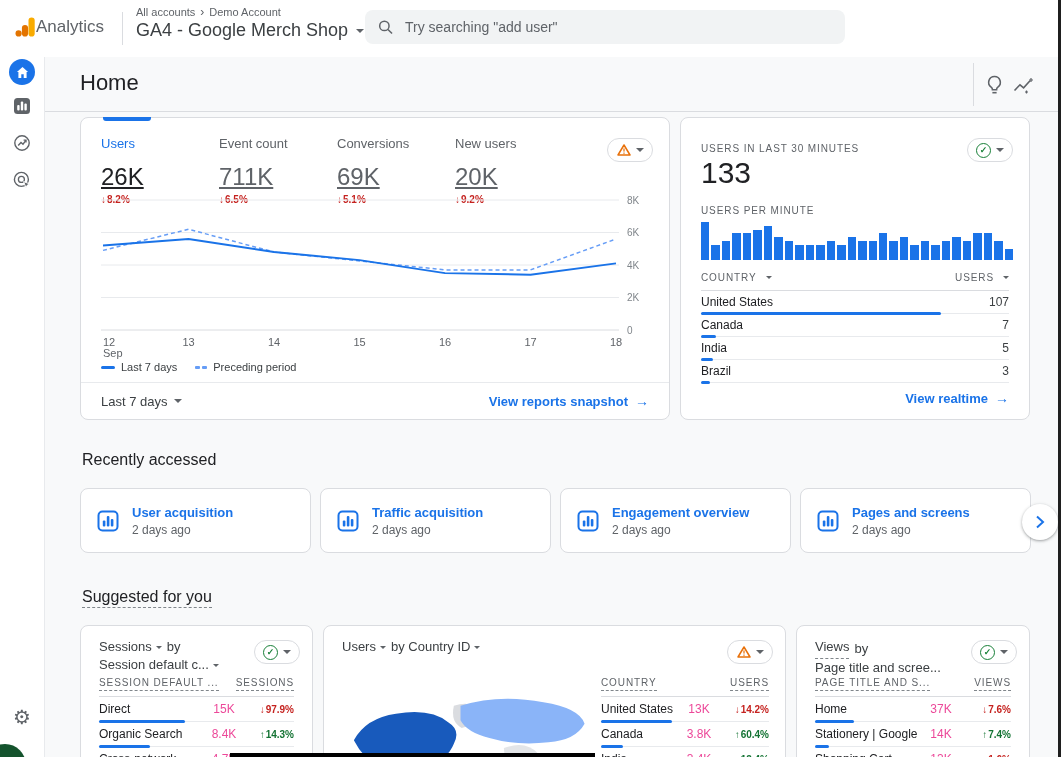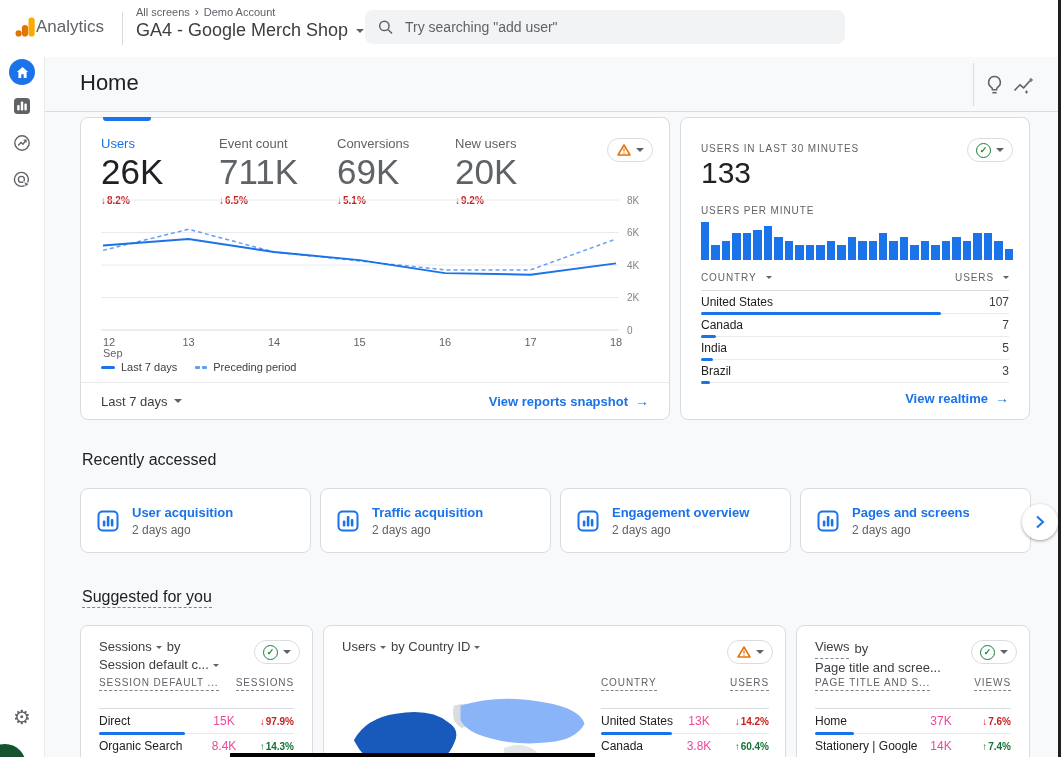--- a/index.html
+++ b/index.html
@@ -34,21 +34,21 @@
 
   .card{position:absolute;background:#fff;border:1px solid #dadce0;border-radius:8px;box-sizing:border-box;}
 
   
   .overview-card{left:36px;top:60px;width:590px;height:303px;}
   .tab-indicator{position:absolute;left:22px;top:-1px;width:48px;height:4px;background:#1a73e8;border-radius:0 0 3px 3px;}
   .metrics{position:absolute;left:20px;top:18px;display:flex;}
   .metric{width:118px;cursor:pointer;}
   .m-label{font-size:13px;color:#5f6368;}
   .metric.active .m-label{color:#1a73e8;}
-  .m-value{font-size:35px;color:#5f6368;margin-top:1px;}
+  .m-value{font-size:24px;color:#5f6368;margin-top:12px;text-decoration:underline;}
   .metric.active .m-value{color:#202124;}
   .m-delta{margin-top:3px;}
   .delta{font-size:10px;font-weight:bold;}
   .delta.down{color:#c5221f;}
   .delta.up{color:#137333;}
   .delta.down::before{content:"\2193";margin-right:1px;}
   .delta.up::before{content:"\2191";margin-right:1px;}
   .pill{position:absolute;right:16px;top:20px;width:46px;height:24px;border:1px solid #dadce0;border-radius:13px;background:#fff;display:flex;align-items:center;justify-content:center;gap:5px;cursor:pointer;padding:0;}
   .ok-glyph{width:13px;height:13px;border:1.5px solid #188038;border-radius:50%;color:#188038;font-size:9px;font-weight:bold;display:flex;align-items:center;justify-content:center;line-height:1;}
   .caret{display:inline-block;width:0;height:0;border-left:4px solid transparent;border-right:4px solid transparent;border-top:4px solid #5f6368;}
@@ -92,21 +92,21 @@
   .recent-card{width:231px;height:65px;background:#fff;border:1px solid #dadce0;border-radius:8px;box-sizing:border-box;display:flex;align-items:center;padding:0 16px;gap:13px;cursor:pointer;}
   .rc-label{font-size:13px;font-weight:bold;color:#1a73e8;}
   .rc-time{font-size:12px;color:#5f6368;margin-top:3px;}
   .next-btn{position:absolute;left:978px;top:447px;width:36px;height:36px;border-radius:50%;background:#fff;border:none;box-shadow:0 1px 2px rgba(60,64,67,.3),0 1px 3px 1px rgba(60,64,67,.15);cursor:pointer;display:flex;align-items:center;justify-content:center;}
 
   
   .sg-card .sg-title{font-size:13px;color:#3c4043;line-height:18px;display:flex;align-items:center;}
   .sg-head{position:absolute;left:18px;top:12px;}
   .sg-pill{top:14px;right:12px;}
   .mini-table{position:absolute;left:18px;right:18px;top:51px;}
-  .mt-thead{display:flex;justify-content:space-between;align-items:center;padding-bottom:17px;border-bottom:1px solid #dadce0;}
+  .mt-thead{display:flex;justify-content:space-between;align-items:center;padding-bottom:5px;border-bottom:1px solid #dadce0;}
   .mt-row{position:relative;display:flex;align-items:center;height:24px;border-bottom:1px solid #e8eaed;}
   .mt-name{flex:1;font-size:12px;color:#202124;white-space:nowrap;overflow:hidden;}
   .mt-val{width:40px;text-align:center;font-size:12px;color:#ec4899;}
   .mt-delta{width:50px;text-align:right;}
   .sessions-card{left:36px;top:568px;width:233px;height:240px;}
   .map-card{left:279px;top:568px;width:463px;height:240px;}
   .views-card{left:752px;top:568px;width:234px;height:240px;}
   .map-card .mini-table{left:277px;right:16px;top:51px;}
   .world-map{position:absolute;left:12px;top:52px;}
 
@@ -125,21 +125,21 @@
       <svg width="22" height="22" viewBox="0 0 22 22">
         <rect x="14.5" y="1.5" width="6.2" height="19" rx="3.1" fill="#f9ab00"></rect>
         <rect x="7.9" y="9" width="6.2" height="11.5" rx="3.1" fill="#e37400"></rect>
         <circle cx="4.6" cy="17.4" r="3.1" fill="#e37400"></circle>
       </svg>
       <span class="brand-name">Analytics</span>
     </div>
     <div class="brand-divider"></div>
     <div class="account">
       <div class="breadcrumb">
-        <span>All screens</span>
+        <span>All accounts</span>
         <span class="crumb-sep">›</span>
         <span>Demo Account</span>
       </div>
       <div class="property">
         <span>GA4 - Google Merch Shop</span>
         <span class="caret" style="margin-left:8px;"></span>
       </div>
     </div>
     <div class="search">
       <svg width="16" height="16" viewBox="0 0 16 16" fill="none" stroke="#5f6368" stroke-width="1.6">

